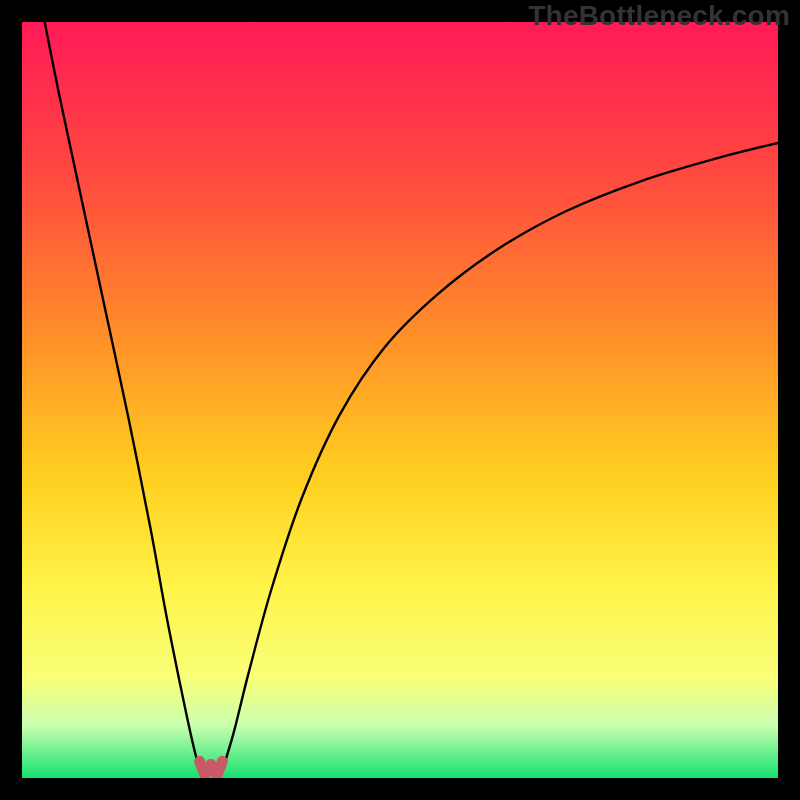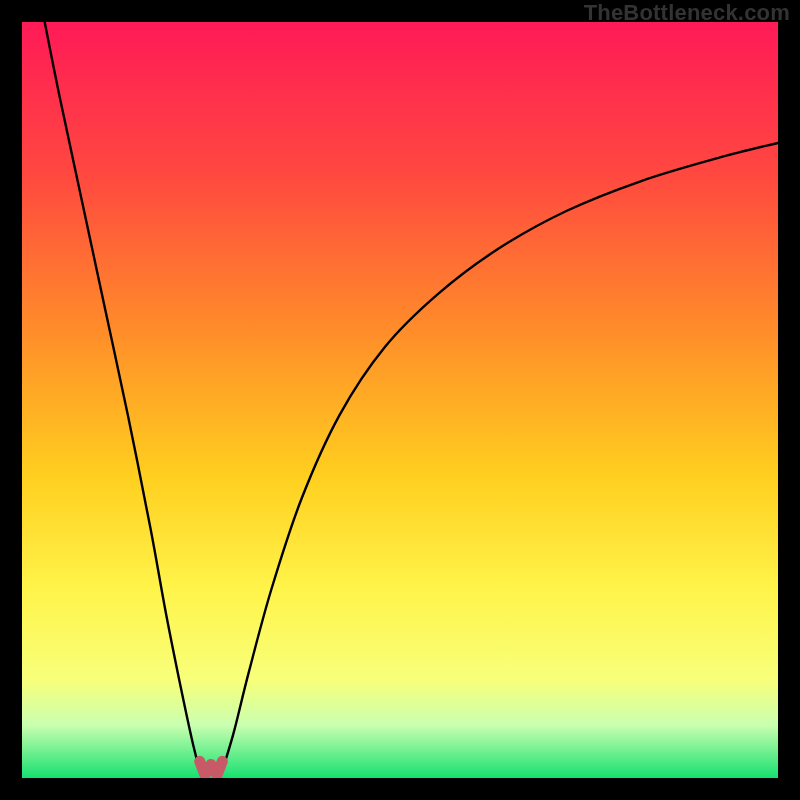--- a/index.html
+++ b/index.html
@@ -16,21 +16,21 @@
     left: 22px;
     top: 22px;
     width: 756px;
     height: 756px;
   }
   .watermark {
     position: absolute;
     top: 0px;
     right: 10px;
     color: #333;
-    font-size: 22px;
+    font-size: 28px;
     font-weight: 600;
     letter-spacing: 0.2px;
   }
   svg {
     display: block;
   }
 </style>
 </head>
 <body>
 

